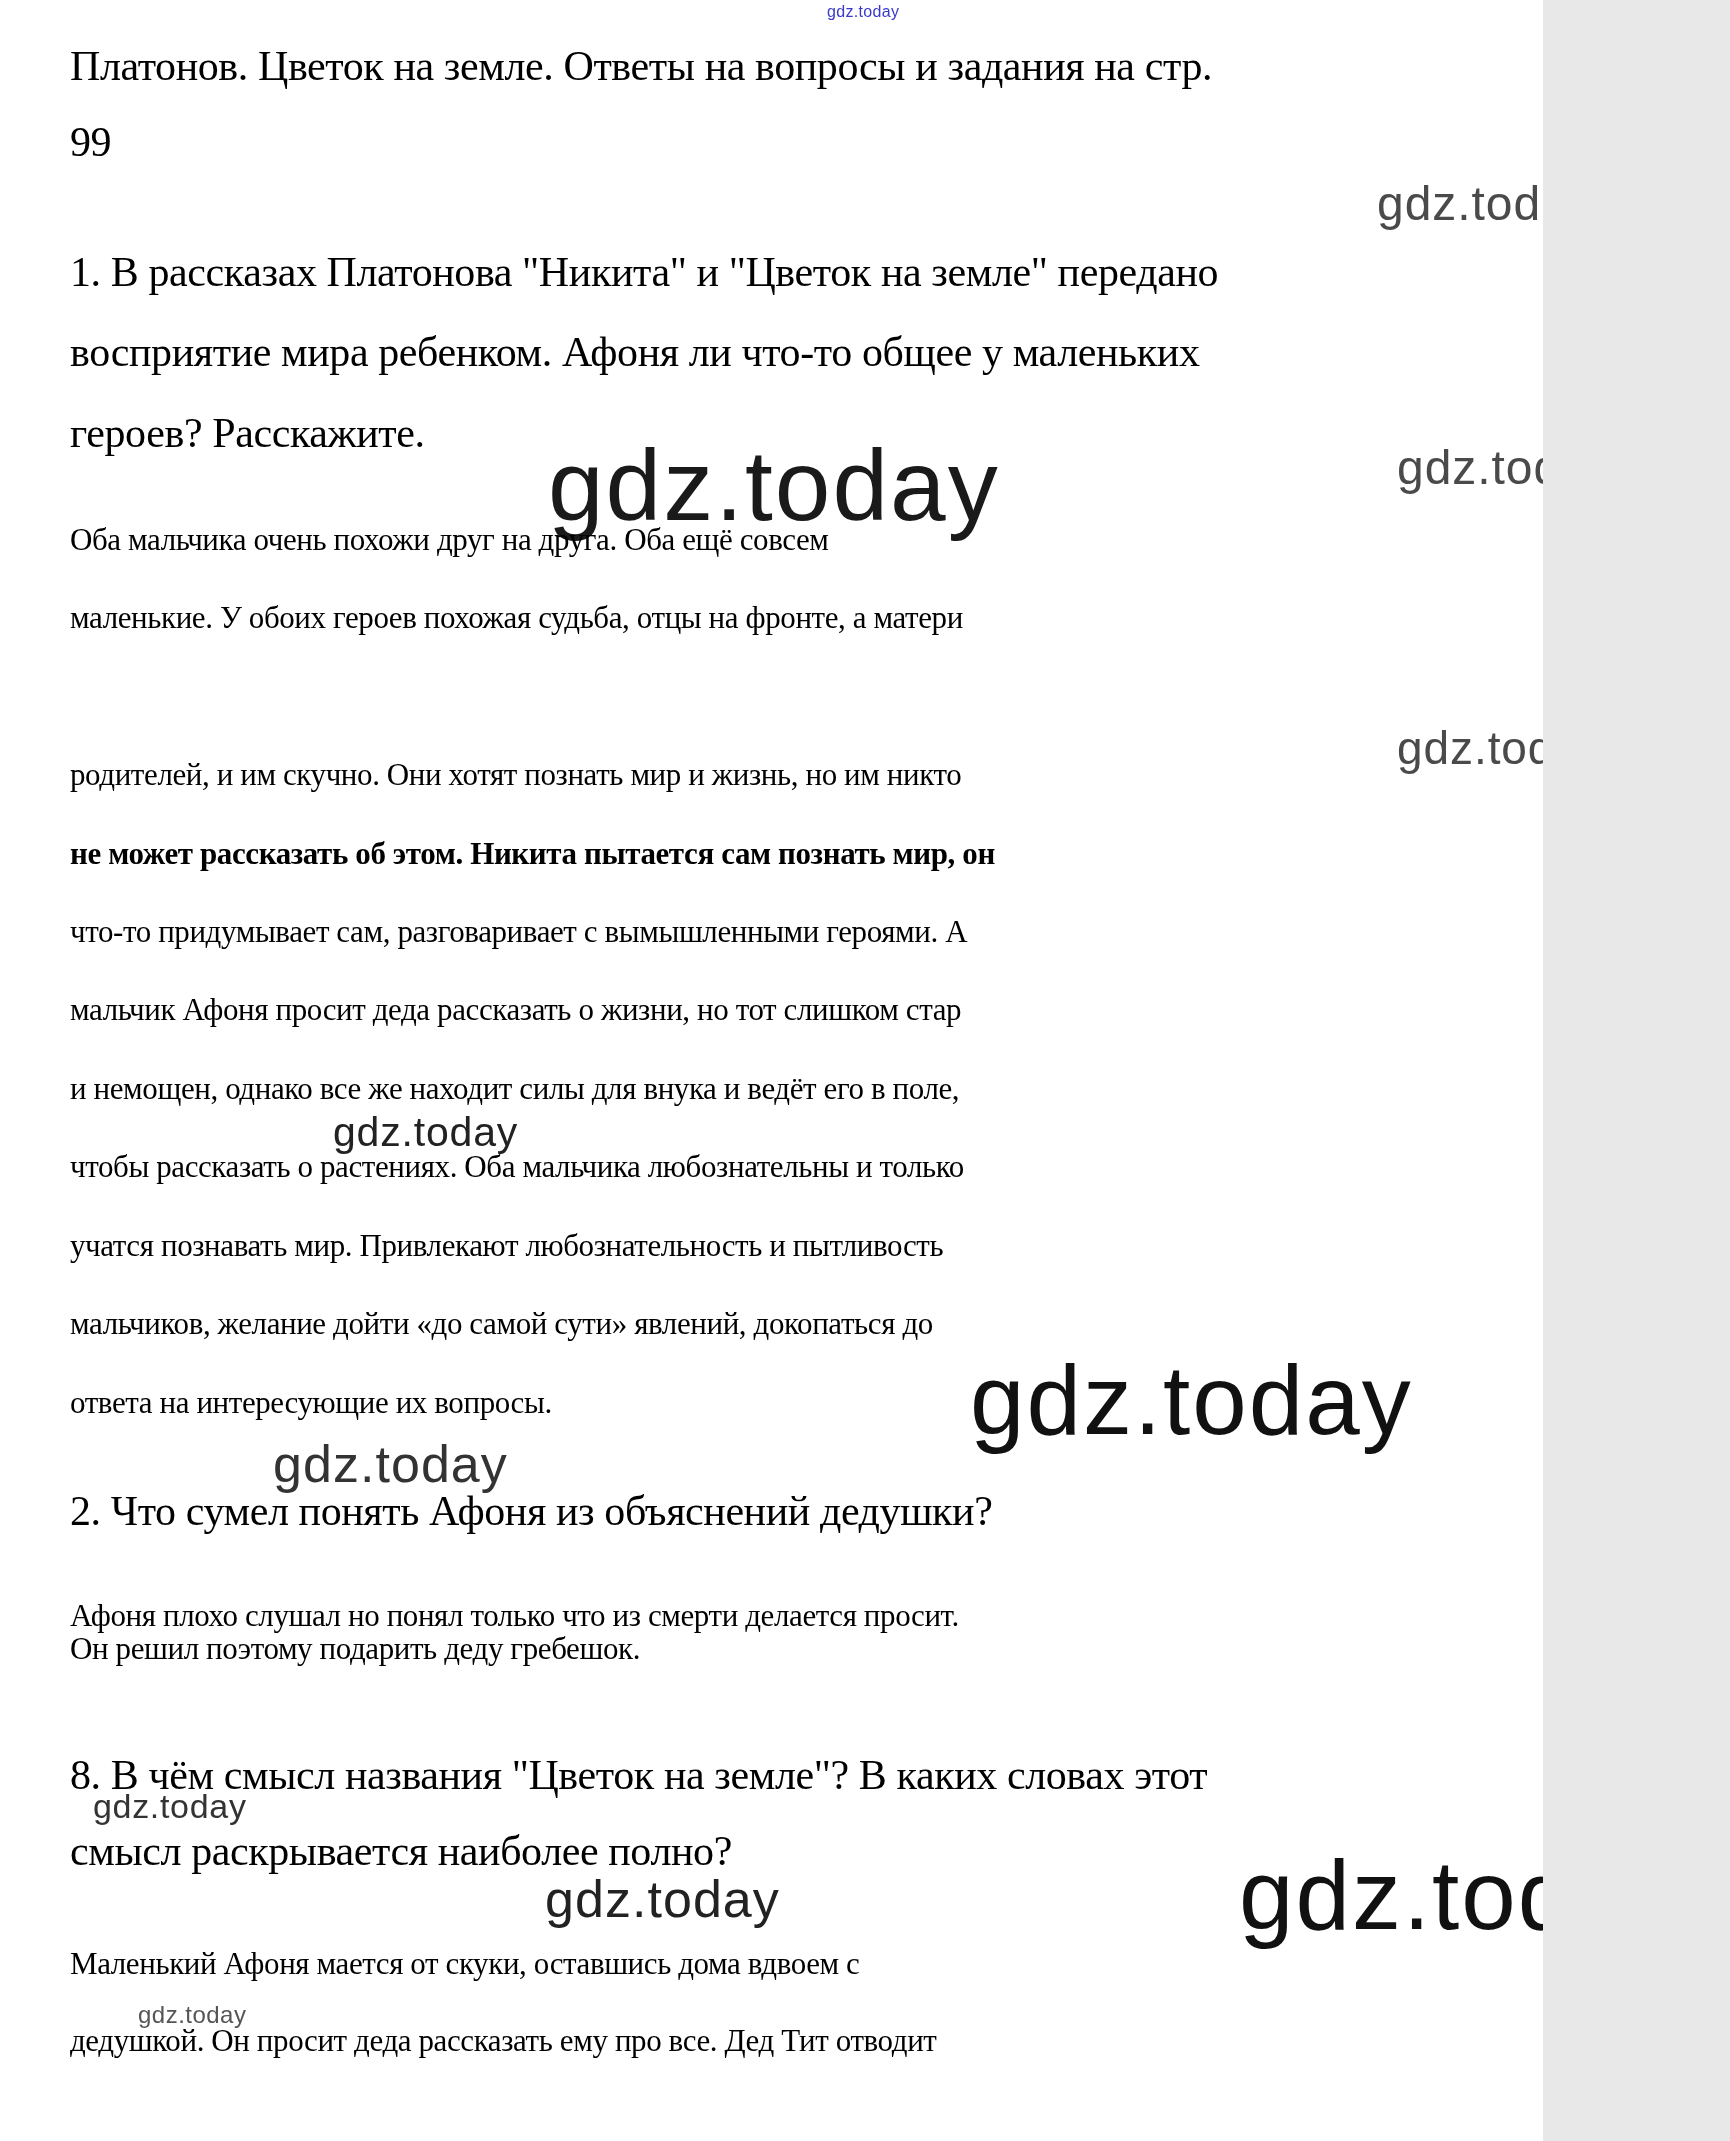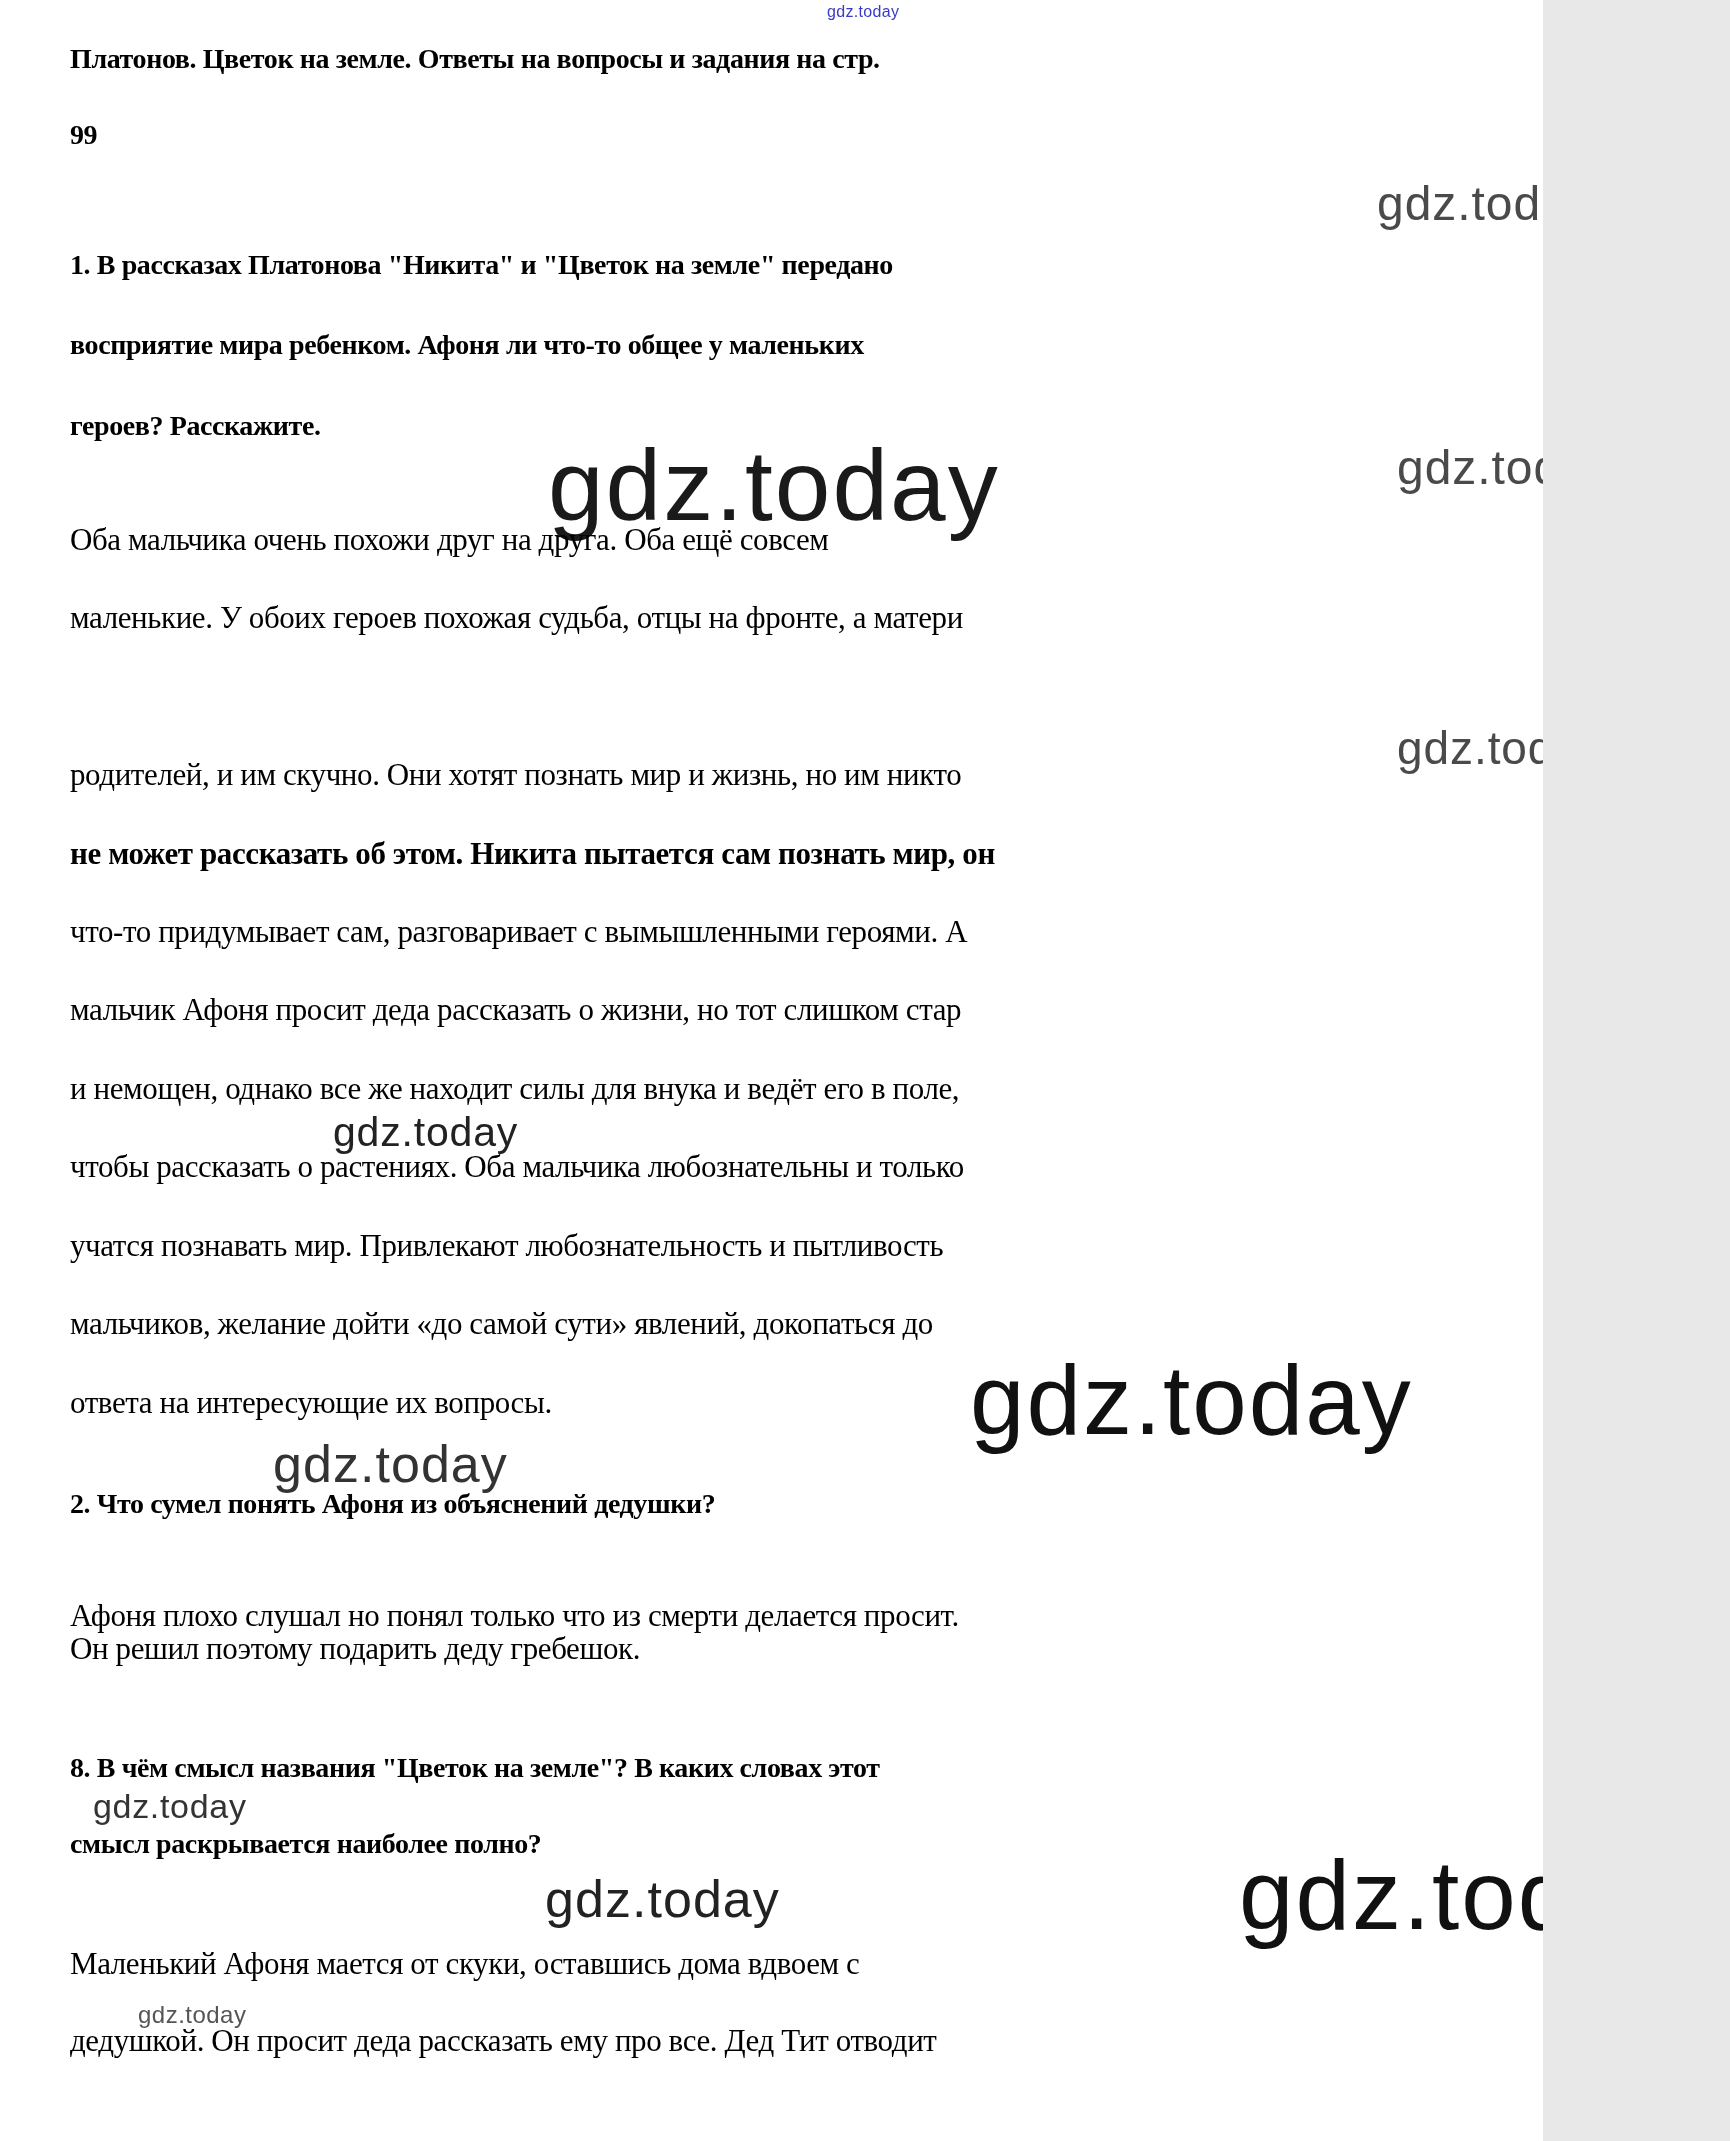--- a/index.html
+++ b/index.html
@@ -15,22 +15,22 @@
   .line{
     position:absolute;
     left:70px;
     white-space:nowrap;
     color:#000;
     font-size:31px;
     letter-spacing:-0.4px;
     line-height:1;
   }
   .heading{
-    font-weight:bold;
-    font-size:28px;
+    font-weight:normal;
+    font-size:42px;
     letter-spacing:-0.4px;
   }
   .wm{
     position:absolute;
     font-family:"Liberation Sans", sans-serif;
     font-weight:300;
     white-space:nowrap;
     letter-spacing:0.02em;
     line-height:1;
   }

